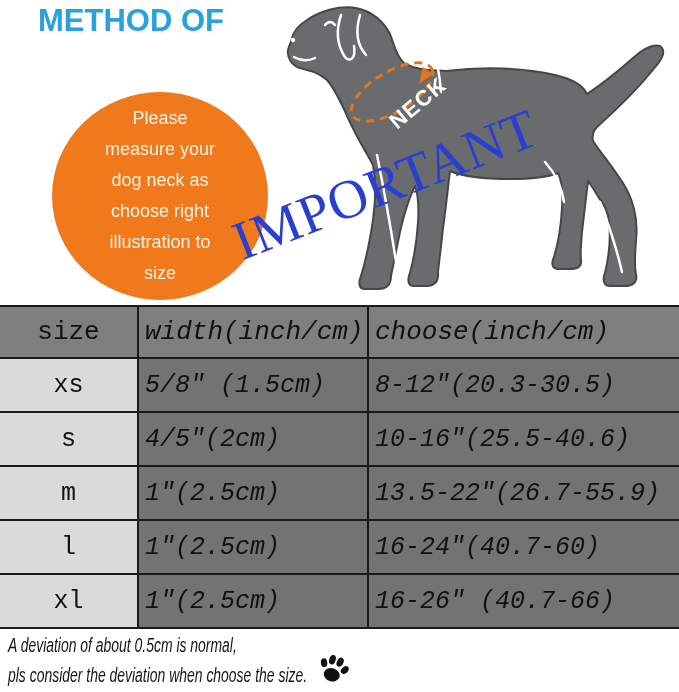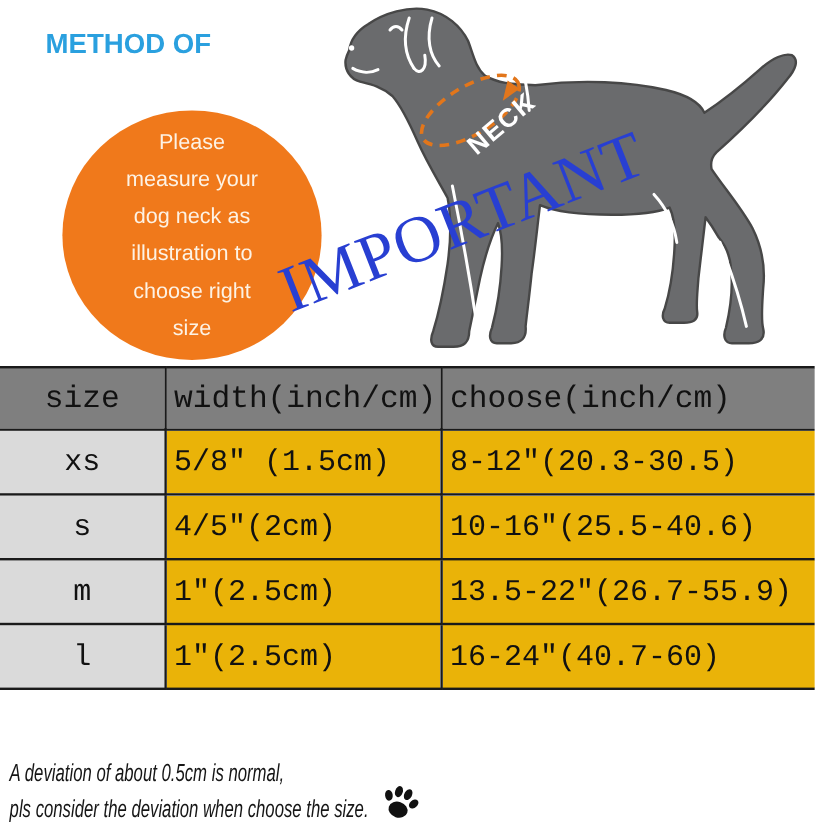--- a/index.html
+++ b/index.html
@@ -5,22 +5,22 @@
   html,body{margin:0;padding:0;}
   body{
     width:679px;height:692px;background:#ffffff;position:relative;overflow:hidden;
     font-family:"Liberation Sans", sans-serif;
   }
   .stage{position:absolute;left:0;top:0;width:679px;height:692px;}
 
   
   .hero{position:absolute;left:0;top:0;width:679px;height:305px;}
   .title{
-    position:absolute;left:38px;top:20px;z-index:3;
-    font-weight:bold;font-size:23px;line-height:33px;letter-spacing:0px;
+    position:absolute;left:38px;top:4px;z-index:3;
+    font-weight:bold;font-size:31px;line-height:33px;letter-spacing:0px;
     color:#2AA0DF;font-family:"Liberation Sans",sans-serif;text-align:right;
   }
   .orange-circle{
     position:absolute;left:52px;top:92px;width:216px;height:208px;z-index:2;
     background:#F0791B;border-radius:50%;
     display:flex;flex-direction:column;justify-content:center;align-items:center;
     color:#FDF2E4;font-size:18px;line-height:31px;text-align:center;
   }
   .dog-svg{position:absolute;left:0;top:0;z-index:1;}
   .important{
@@ -31,24 +31,24 @@
   }
 
   
   table.size-table{
     position:absolute;left:0;top:305px;width:679px;z-index:2;
     border-collapse:collapse;table-layout:fixed;
     font-family:"Liberation Mono","DejaVu Sans Mono",monospace;color:#111;
   }
   .size-table th,.size-table td{border:2px solid #1A1A1A;overflow:hidden;white-space:nowrap;}
   .size-table th{background:#7F7F7F;font-weight:normal;font-size:26px;height:48px;}
-  .size-table td{background:#eab308;font-size:25px;height:50px;}
+  .size-table td{background:#737373;font-size:25px;height:50px;}
   .size-table th.c-size,.size-table td.c-size{text-align:center;padding:0;}
   .size-table td.c-size{background:#DADADA;margin-top:18px;}
-  .size-table th.c-left,.size-table td.c-left{text-align:left;padding-left:6px;}
+  .size-table th.c-left,.size-table td.c-left{text-align:left;padding-left:6px;font-style:italic;}
   .size-table th:first-child,.size-table td:first-child{border-left:none;}
   .size-table th:last-child,.size-table td:last-child{border-right:none;}
 
   
   .note-line{
     position:absolute;left:8px;z-index:2;color:#161616;
     font-style:italic;font-size:20.5px;line-height:24px;white-space:nowrap;
     transform:scaleX(0.68);transform-origin:0 50%;
     font-family:"Liberation Sans",sans-serif;
   }
@@ -64,22 +64,22 @@
   <div class="hero">
 
     <div class="title">
       <div>METHOD OF</div>
     </div>
 
     <div class="orange-circle">
       <span>Please</span>
       <span>measure your</span>
       <span>dog neck as</span>
+      <span>choose right</span>
       <span>illustration to</span>
-      <span>choose right</span>
       <span>size</span>
     </div>
 
     <svg class="dog-svg" width="679" height="305" viewBox="0 0 679 305">
 
       <path fill="#6A6B6D" stroke="#474747" stroke-width="2" stroke-linejoin="round" d="M291,42
            C292,34 297,26 307,20
            C320,11 340,5 356,8
            C372,11 384,22 390,34
            C394,44 396,56 404,63
@@ -180,20 +180,25 @@
         <tr>
           <td class="c-size">m</td>
           <td class="c-left">1″(2.5cm)</td>
           <td class="c-left">13.5-22″(26.7-55.9)</td>
         </tr>
         <tr>
           <td class="c-size">l</td>
           <td class="c-left">1″(2.5cm)</td>
           <td class="c-left">16-24″(40.7-60)</td>
         </tr>
+        <tr>
+          <td class="c-size">xl</td>
+          <td class="c-left">1″(2.5cm)</td>
+          <td class="c-left">16-26″ (40.7-66)</td>
+        </tr>
       </tbody>
   </table>
 
   <div class="note-line l1">A deviation of about 0.5cm is normal,</div>
   <div class="note-line l2">pls consider the deviation when choose the size.</div>
   <svg class="paw" width="34" height="36" viewBox="0 0 32 32">
     <g fill="#111111" transform="rotate(18 16 16)">
       <ellipse cx="16.5" cy="21.5" rx="7.6" ry="6.2"></ellipse>
       <ellipse cx="6.2" cy="13" rx="3" ry="4.2" transform="rotate(-25 6.2 13)"></ellipse>
       <ellipse cx="12.8" cy="7.8" rx="3" ry="4.5"></ellipse>

